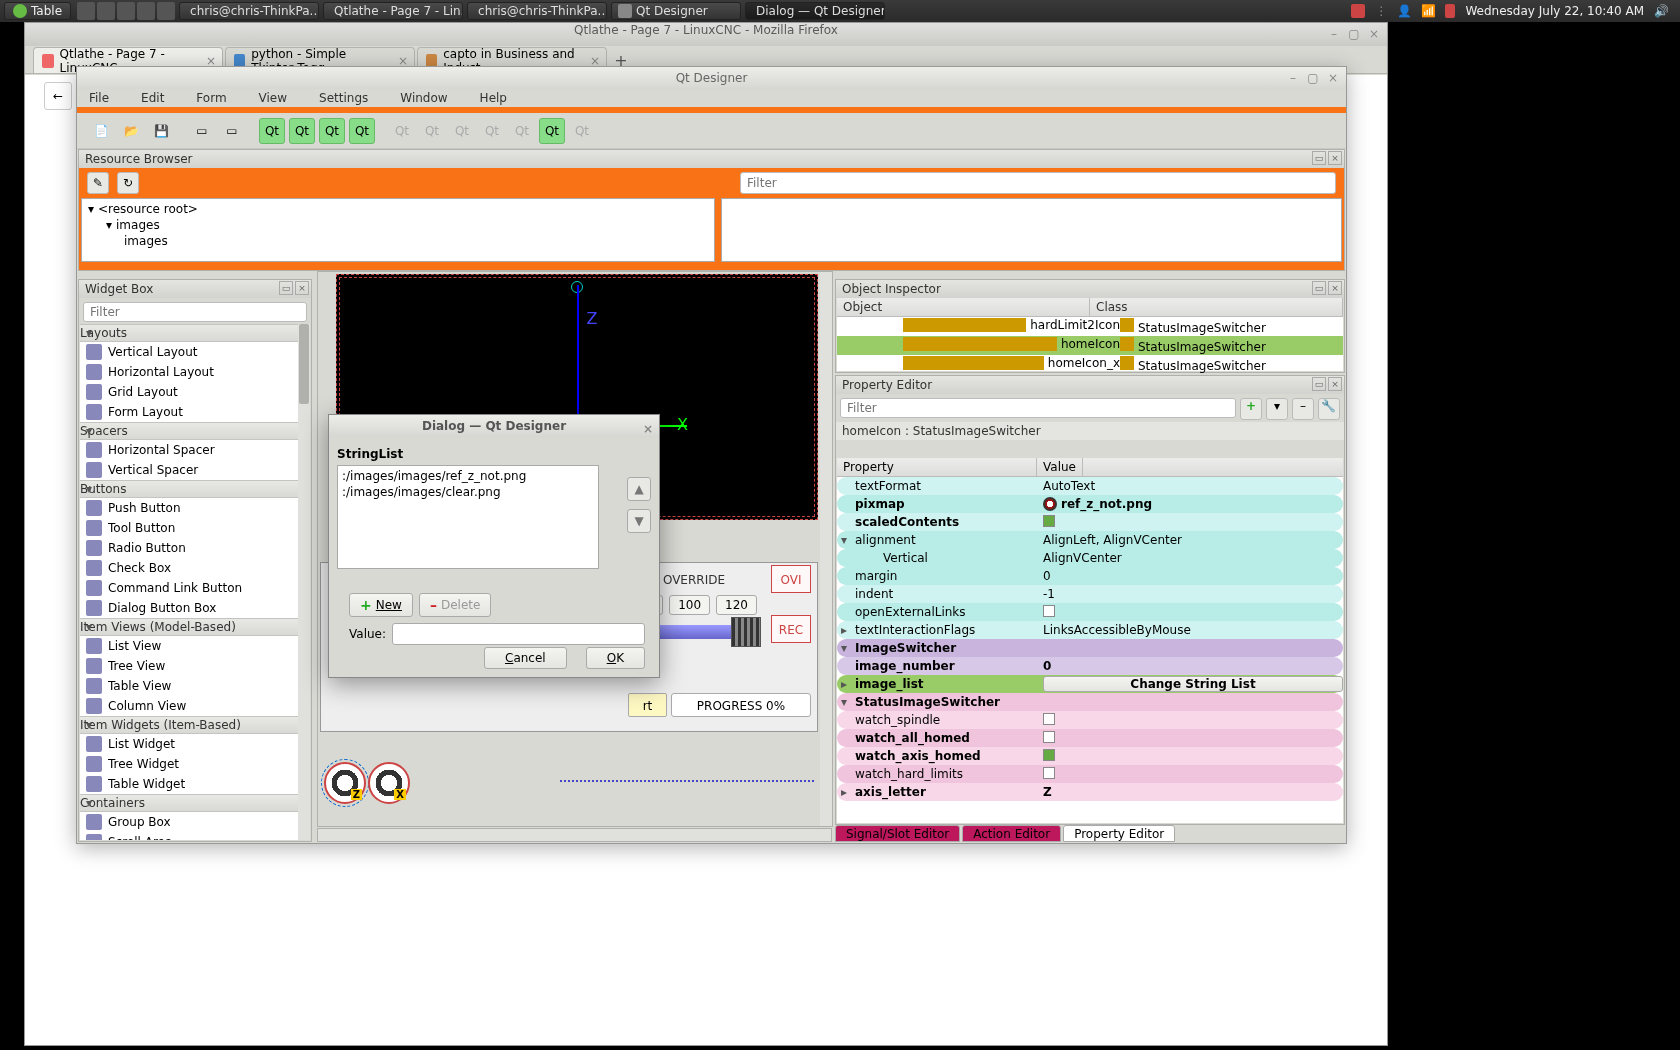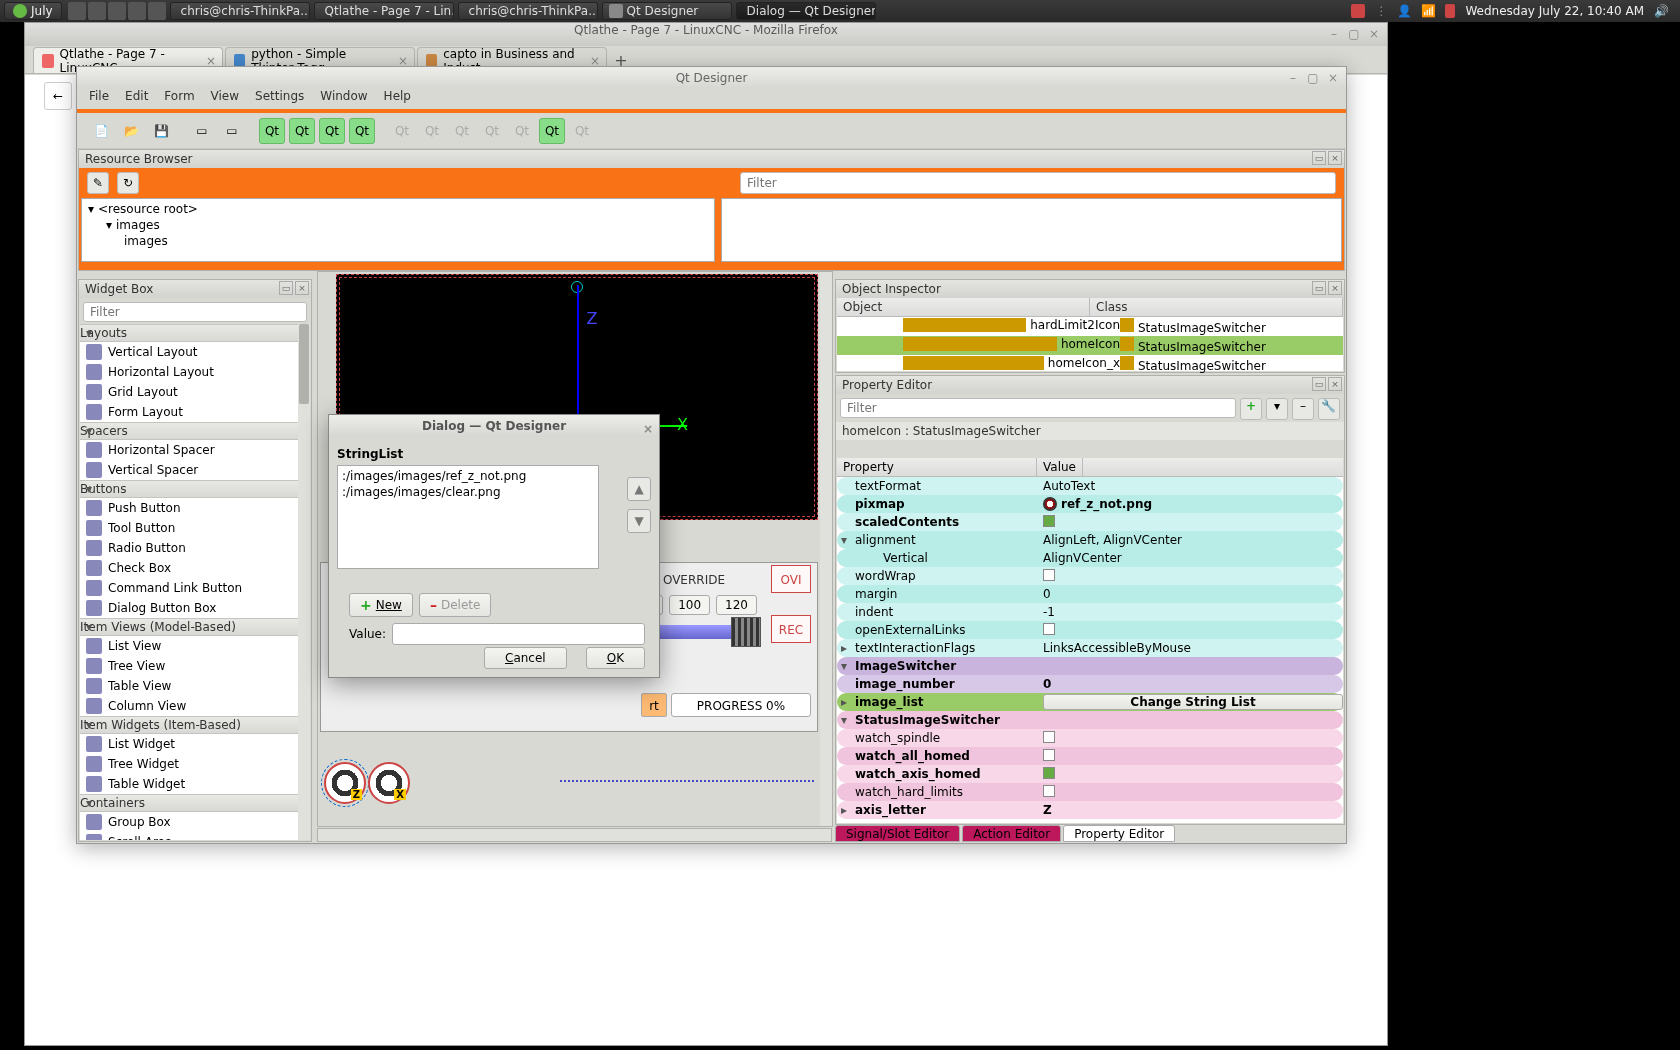--- a/index.html
+++ b/index.html
@@ -29,21 +29,21 @@
 .ff-tab .close { position: absolute; right: 6px; color: #888; }
 .ff-tab .favicon { width: 14px; height: 14px; background: #e66; border-radius: 2px; }
 .ff-newtab { width: 24px; height: 24px; color: #555; text-align: center; line-height: 24px; font-size: 16px; }
 .ff-content { position: absolute; top: 52px; left: 0; right: 0; bottom: 0; background: #fff; }
 .ff-back { position: absolute; top: 82px; left: 44px; width: 28px; height: 28px; border: 1px solid #ccc; border-radius: 3px; display: flex; align-items: center; justify-content: center; background: #fff; }
 
 
 .qtd { position: absolute; top: 66px; left: 76px; width: 1271px; height: 778px; background: #d9d9d4; border: 1px solid #999; box-shadow: 0 4px 20px rgba(0,0,0,0.3); }
 .qtd-title { height: 22px; background: linear-gradient(#ededea,#d6d6d2); display: flex; align-items: center; justify-content: center; color: #666; position: relative; }
 .qtd-title .ff-ctrls span { color: #888; }
-.qtd-menu { height: 24px; display: flex; gap: 16px; padding: 0 12px; border-bottom: 4px solid #f97316; }
+.qtd-menu { height: 24px; display: flex; align-items: center; gap: 32px; padding: 0 12px; border-bottom: 6px solid #f97316; }
 .qtd-menu span { color: #333; }
 .qtd-toolbar { height: 36px; display: flex; align-items: center; gap: 4px; padding: 0 12px; border-bottom: 1px solid #c8c8c4; }
 .tb-btn { width: 26px; height: 26px; border: 1px solid transparent; border-radius: 3px; display: flex; align-items: center; justify-content: center; }
 .tb-btn.green { border: 1px solid #6b6; background: #8d8; }
 .tb-btn.gray { color: #aaa; }
 .tb-sep { width: 6px; }
 
 
 .res-browser { position: absolute; top: 82px; left: 1px; right: 1px; height: 122px; border: 1px solid #b0b0ac; background: #f97316; }
 .dock-title { height: 18px; background: linear-gradient(#e4e4e0,#d2d2ce); padding: 2px 6px; color: #333; position: relative; }
@@ -84,21 +84,21 @@
 
 .panel-area { position: absolute; top: 288px; left: 0; right: 0; height: 170px; background: #eee; border: 1px solid #999; }
 .spindle-label { position: absolute; top: 10px; right: 92px; color: #333; }
 .ov-box { position: absolute; right: 6px; top: 2px; width: 40px; height: 28px; border: 1px solid #c44; color: #c44; text-align: center; line-height: 28px; background: #fff8f8; }
 .rec-box { position: absolute; right: 6px; top: 52px; width: 40px; height: 28px; border: 1px solid #c44; color: #c44; text-align: center; line-height: 28px; background: #fff8f8; }
 .num-btns { position: absolute; top: 32px; right: 60px; display: flex; gap: 6px; }
 .num-btns span { border: 1px solid #aaa; padding: 2px 8px; background: #f4f4f0; border-radius: 3px; }
 .slider-track { position: absolute; top: 62px; right: 56px; width: 130px; height: 14px; background: linear-gradient(#99f,#66c); border-radius: 3px; }
 .slider-thumb { position: absolute; top: 54px; right: 56px; width: 30px; height: 30px; background: repeating-linear-gradient(90deg,#333,#333 3px,#888 3px,#888 6px); border: 1px solid #555; }
 .progress { position: absolute; bottom: 14px; right: 6px; width: 140px; height: 24px; border: 1px solid #aaa; background: #fff; text-align: center; line-height: 24px; border-radius: 3px; }
-.small-btn { position: absolute; bottom: 14px; right: 150px; width: 26px; height: 24px; border: 1px solid #aaa; background: #fdba74; border-radius: 2px; }
+.small-btn { position: absolute; bottom: 14px; right: 150px; width: 39px; height: 24px; border: 1px solid #aaa; background: #fef9c3; border-radius: 2px; }
 
 .bottom-icons { position: absolute; bottom: 20px; left: 4px; display: flex; gap: 2px; }
 .haz-icon { width: 42px; height: 42px; border: 2px solid #c44; border-radius: 50%; background: radial-gradient(#fff 30%, #333 30%, #333 50%, #fff 50%); position: relative; }
 .haz-icon.sel { outline: 1px dashed #06c; outline-offset: 2px; }
 .haz-icon .letter { position: absolute; bottom: 2px; right: 2px; background: #fc0; color: #000; font-weight: bold; padding: 0 2px; font-size: 10px; }
 .dotted-ruler { position: absolute; bottom: 40px; left: 240px; right: 4px; height: 4px; border-top: 2px dotted #44c; }
 
 
 .obj-inspector { position: absolute; top: 212px; right: 1px; width: 510px; height: 94px; border: 1px solid #b0b0ac; background: #d9d9d4; }
 .oi-body { position: absolute; top: 18px; left: 1px; right: 1px; bottom: 1px; background: #fff; }
@@ -162,21 +162,21 @@
 .dlg-foot .dlg-btn { padding: 3px 20px; }
 .dlg-foot .dlg-btn u { text-decoration: underline; }
 </style>
 </head>
 <body>
 
 <div class="sysbar">
   <div class="sysbar-left">
     <div class="menu-btn">
       <span style="width:14px;height:14px;background:#6b4;border-radius:50%;"></span>
-      <span>July</span>
+      <span>Table</span>
     </div>
     <div class="task-icons">
       <span></span>
       <span></span>
       <span></span>
       <span></span>
       <span></span>
     </div>
     <div class="task-btn">
         <span class="ti"></span>
@@ -506,24 +506,20 @@
             <span class="pv"><span class="checkbox on"></span></span>
           </div>
           <div class="pe-row c-cyan2">
             <span class="pn"><span class="arrow">▾</span>alignment</span>
             <span class="pv">AlignLeft, AlignVCenter</span>
           </div>
           <div class="pe-row c-cyan2 indent2">
             <span class="pn">Vertical</span>
             <span class="pv">AlignVCenter</span>
           </div>
-          <div class="pe-row c-cyan">
-            <span class="pn">wordWrap</span>
-            <span class="pv"><span class="checkbox"></span></span>
-          </div>
           <div class="pe-row c-cyan2">
             <span class="pn">margin</span>
             <span class="pv">0</span>
           </div>
           <div class="pe-row c-cyan">
             <span class="pn">indent</span>
             <span class="pv">-1</span>
           </div>
           <div class="pe-row c-cyan2">
             <span class="pn">openExternalLinks</span>

